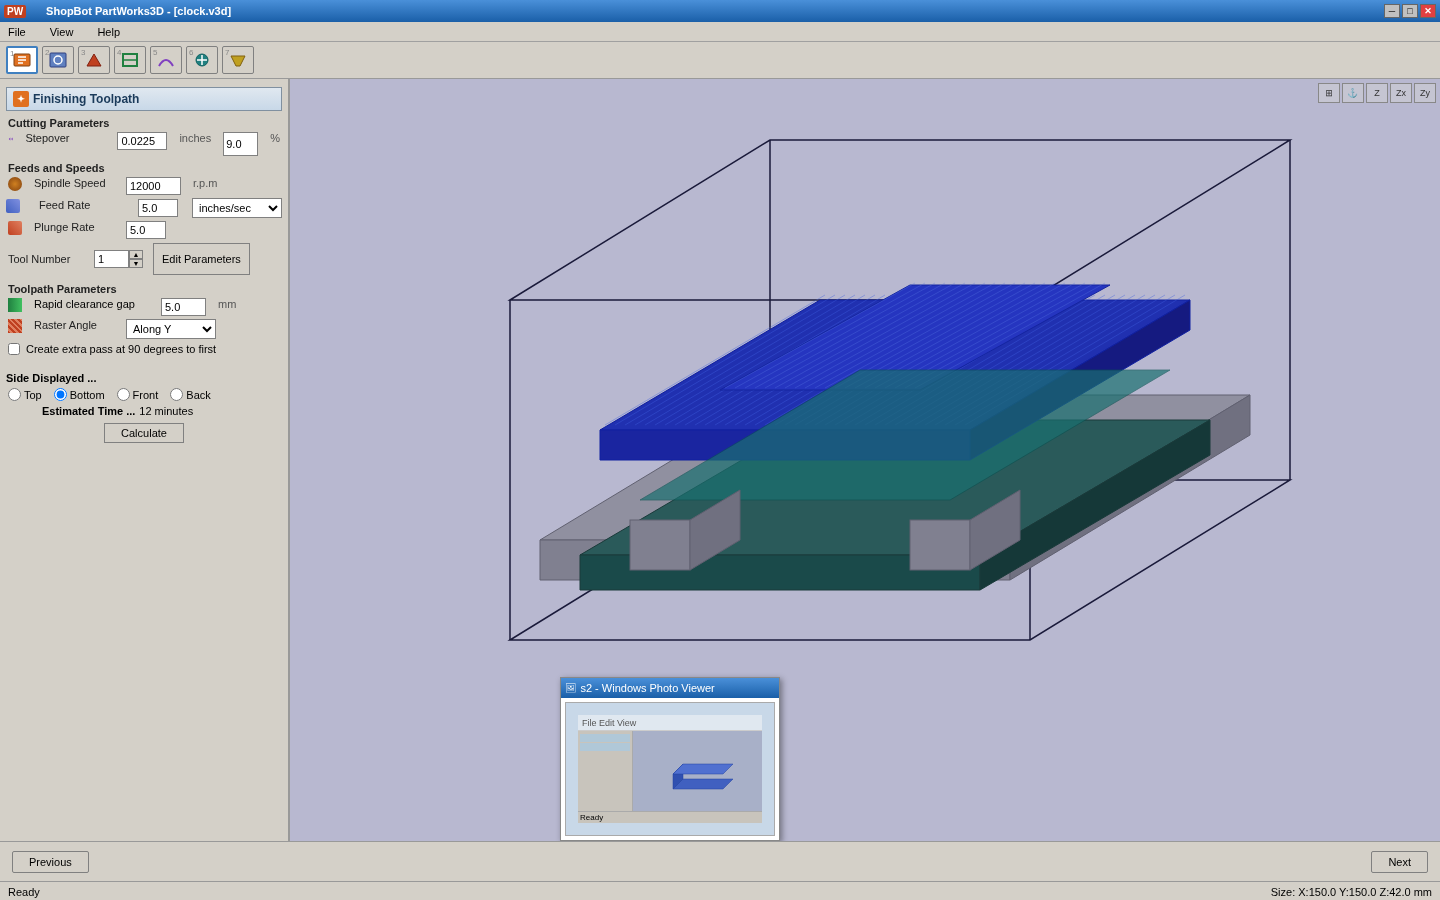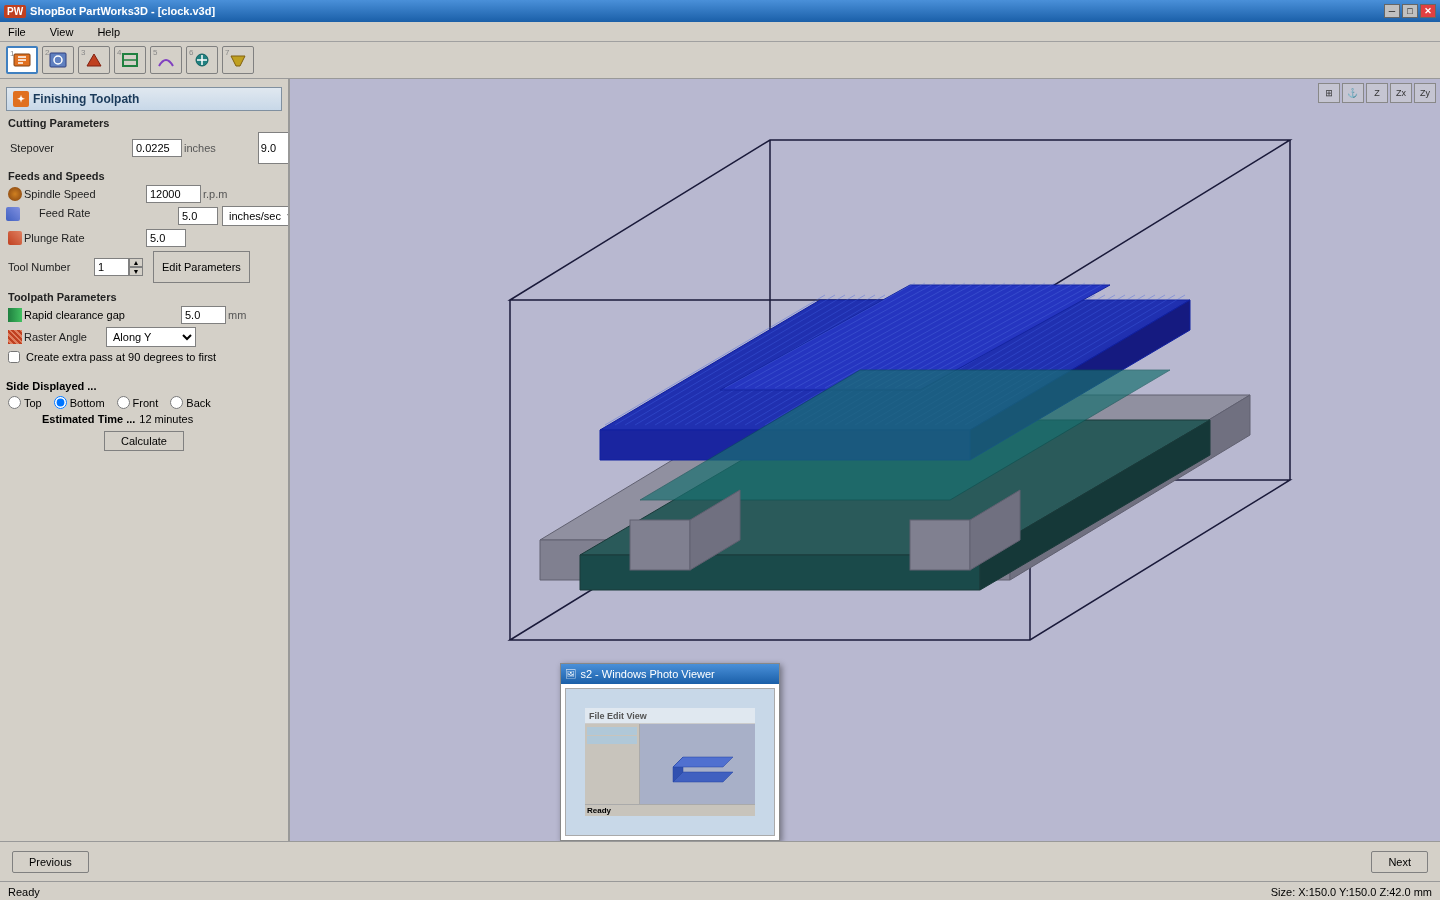--- a/index.html
+++ b/index.html
@@ -10,21 +10,21 @@
       background: linear-gradient(to bottom, #4a90d9, #1a5fa8);
       height: 22px;
       display: flex;
       align-items: center;
       padding: 0 4px;
       color: white;
       font-size: 11px;
       font-weight: bold;
       justify-content: space-between;
     }
-    .title-bar-left { display: flex; align-items: center; gap: 4px; }
+    .title-bar-left { display: flex; align-items: center; gap: 20px; }
     .title-bar-controls { display: flex; gap: 2px; }
     .title-btn {
       width: 16px; height: 14px;
       background: #c0c0c0;
       border: 1px solid #666;
       font-size: 9px;
       cursor: pointer;
       display: flex; align-items: center; justify-content: center;
       color: black;
     }
@@ -71,33 +71,32 @@
       width: 16px; height: 16px;
       background: #e07020;
       border-radius: 2px;
       display: flex; align-items: center; justify-content: center;
       color: white; font-size: 9px;
     }
 
     
     .form-row {
       display: flex;
-      align-items: center;
+      align-items: flex-start;
       margin: 3px 0;
       padding: 0 2px;
-      gap: 2px;
+      gap: 12px;
     }
     .form-label { font-size: 11px; color: #222; min-width: 80px; }
     .form-input {
       border: 1px solid #808080;
       background: white;
       height: 18px;
       padding: 1px 3px;
       font-size: 11px;
-      margin-left: 40px;
     }
     .form-input-sm { width: 50px; }
     .form-unit { font-size: 11px; color: #555; }
 
     .tool-info {
       display: flex;
       align-items: center;
       gap: 6px;
       margin: 4px 2px;
     }
@@ -303,21 +302,21 @@
     }
     .rapid-icon {
       width: 14px; height: 14px;
       background: linear-gradient(to right, #208040, #40c060);
     }
 
     .percent-input {
       width: 35px;
       border: 1px solid #808080;
       background: white;
-      height: 32px;
+      height: 24px;
       padding: 1px 2px;
       font-size: 11px;
     }
   </style>
 </head>
 <body>
 
 <div class="title-bar">
   <div class="title-bar-left">
     <span style="font-size:10px; background:#c04020; color:white; padding:1px 3px; border-radius:2px; font-weight:bold;">PW</span>
@@ -624,21 +623,21 @@
     </svg>
 
     
     <div class="photo-viewer-popup">
       <div class="photo-viewer-title">
         <span style="font-size:9px;">🖼</span>
         <span>s2 - Windows Photo Viewer</span>
       </div>
       <div class="photo-viewer-content">
 
-        <div style="background:#c8d8e8; border:1px solid #aaa; padding:19px;font-weight:bold;">
+        <div style="background:#c8d8e8; border:1px solid #aaa; padding:12px;">
           <div style="background:#e0e8f0; height:16px; border-bottom:1px solid #ccc; display:flex; align-items:center; padding:0 4px; font-size:9px; color:#555;">
             <span>File Edit View</span>
           </div>
           <div style="display:flex; height:80px;">
             <div style="width:55px; background:#c8c4bc; border-right:1px solid #aaa; font-size:8px; padding:2px;">
               <div style="background:#b0c8d8; height:8px; margin:1px 0;"></div>
               <div style="background:#b0c8d8; height:8px; margin:1px 0;"></div>
             </div>
             <div style="flex:1; background:#a8b0c8; display:flex; align-items:center; justify-content:center;">
 

